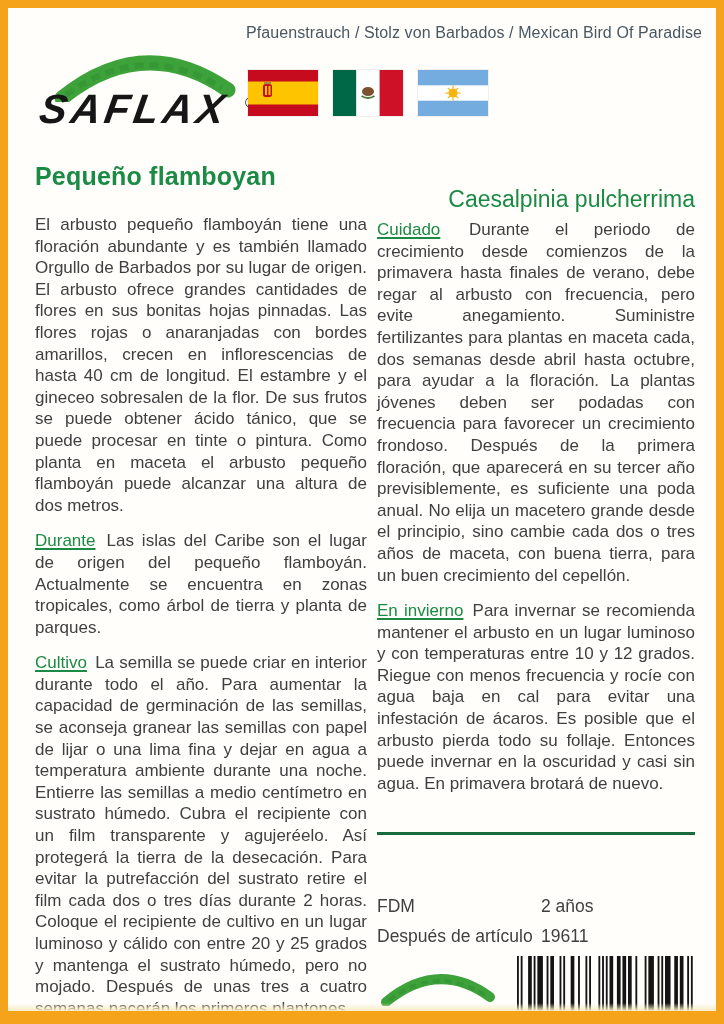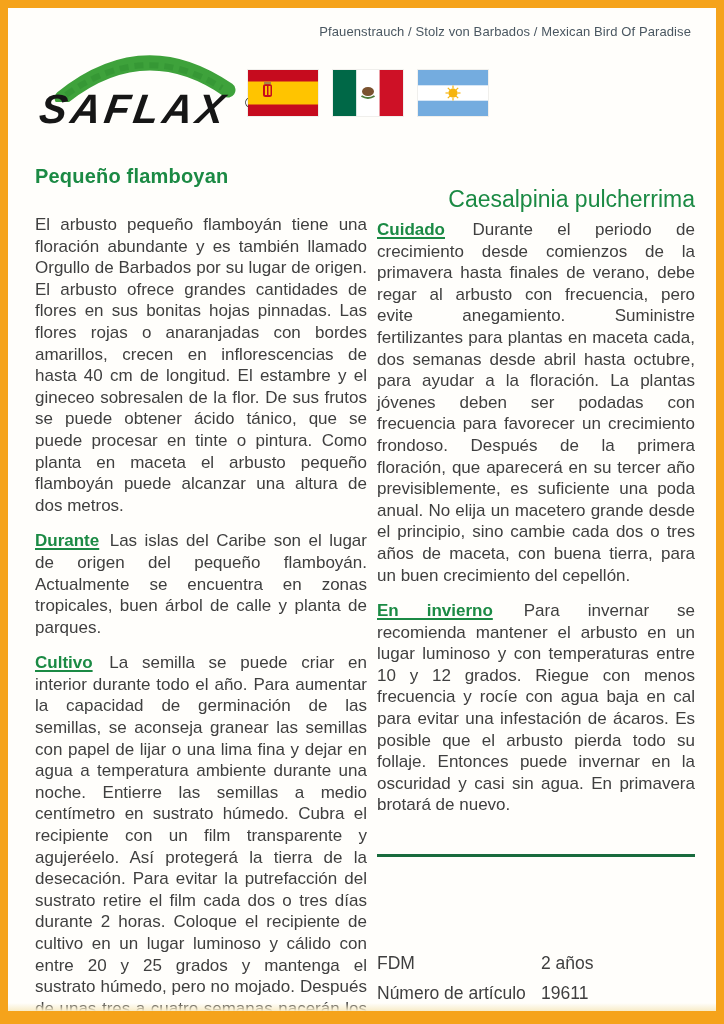--- a/index.html
+++ b/index.html
@@ -15,65 +15,65 @@
     overflow:hidden;
   }
   .page::after{
     content:"";position:absolute;left:0;right:0;bottom:0;height:8px;
     background:linear-gradient(to bottom, rgba(250,240,205,0), #f8ecc8);
     pointer-events:none;
   }
   
   .header{position:relative;height:148px;}
   .subtitle{
-    position:absolute;top:16px;right:25px;
-    font-size:13px;color:var(--subtitle-text,#4A5761);
+    position:absolute;top:16px;right:14px;
+    font-size:16px;color:var(--subtitle-text,#4A5761);
     letter-spacing:.1px;
   }
   .logo-top{position:absolute;left:32px;top:36px;width:210px;}
   .logo-top .arch{display:block;margin-left:12px;}
   .brand-text{
     display:inline-block;
     font-size:41px;font-weight:bold;font-style:italic;
     letter-spacing:4px;color:#161616;
     transform:skewX(-9deg);
     margin-top:-16px;
   }
   .reg-mark{position:absolute;right:-6px;top:50px;font-size:15px;color:#222;}
   .flags{position:absolute;left:240px;top:62px;display:flex;gap:15px;}
   .flag{width:70px;height:46px;display:block;box-shadow:0 0 0 1px rgba(0,0,0,.06);}
   
   .columns{display:flex;gap:10px;padding:0 21px 0 27px;}
   .col-left{width:332px;}
   .col-right{width:318px;display:flex;flex-direction:column;}
   h1.title{
-    font-size:20px;line-height:28px;font-weight:bold;
+    font-size:25px;line-height:28px;font-weight:bold;
     color:var(--green-heading,#1B8A44);
     margin:6px 0 0 0;letter-spacing:.2px;
   }
   h2.species{
     font-size:23px;line-height:26px;font-weight:400;
     color:var(--green-heading,#1B8A44);
     text-align:right;margin:30px 0 0 0;
   }
   p.body{
     margin:14px 0 0 0;text-align:justify;
     font-size:17px;line-height:21.6px;
     color:var(--body-text,#3F3F3F);
   }
   p.body.first{margin-top:24px;}
   .col-right p.body.first{margin-top:7px;}
   .sect{
-    color:var(--green-heading,#1B8A44);font-weight:bold;
+    color:var(--green-heading,#1B8A44);font-weight:normal;
     text-decoration:underline;text-decoration-thickness:2px;text-underline-offset:2px;
     padding-right:3px;
   }
   .rule{height:3px;background:var(--rule-green,#186B3D);border:none;margin:38px 0 0 0;}
   
-  .spec-table{margin-top:96px;}
+  .spec-table{margin-top:61px;}
   .spec-row{position:relative;height:30px;font-size:17.5px;color:var(--body-text,#3F3F3F);}
   .spec-value{position:absolute;left:164px;top:0;text-align:right;}
   .brand-row{display:flex;justify-content:space-between;align-items:flex-start;margin-top:0;}
   .logo-bottom{margin-top:12px;margin-left:2px;}
   .bc-digit{font-family:"DejaVu Sans Mono",monospace;font-size:13px;fill:#1a1a1a;}
 </style>
 </head>
 <body>
 
 <div class="page">
@@ -126,42 +126,42 @@
     </div>
   </div>
 
   <div class="columns">
 
     <div class="col-left">
       <h1 class="title">Pequeño flamboyan</h1>
 
       <p class="body first"><span>El arbusto pequeño flamboyán tiene una floración abundante y es también llamado Orgullo de Barbados por su lugar de origen. El arbusto ofrece grandes cantidades de flores en sus bonitas hojas pinnadas. Las flores rojas o anaranjadas con bordes amarillos, crecen en inflorescencias de hasta 40 cm de longitud. El estambre y el gineceo sobresalen de la flor. De sus frutos se puede obtener ácido tánico, que se puede procesar en tinte o pintura. Como planta en maceta el arbusto pequeño flamboyán puede alcanzar una altura de dos metros.</span></p>
 
-      <p class="body"><span class="sect">Durante</span> <span>Las islas del Caribe son el lugar de origen del pequeño flamboyán. Actualmente se encuentra en zonas tropicales, buen árbol de calle y planta de parques.</span></p>
+      <p class="body"><span class="sect">Durante</span> <span>Las islas del Caribe son el lugar de origen del pequeño flamboyán. Actualmente se encuentra en zonas tropicales, como árbol de tierra y planta de parques.</span></p>
 
       <p class="body"><span class="sect">Cultivo</span> <span>La semilla se puede criar en interior durante todo el año. Para aumentar la capacidad de germinación de las semillas, se aconseja granear las semillas con papel de lijar o una lima fina y dejar en agua a temperatura ambiente durante una noche. Entierre las semillas a medio centímetro en sustrato húmedo. Cubra el recipiente con un film transparente y agujeréelo. Así protegerá la tierra de la desecación. Para evitar la putrefacción del sustrato retire el film cada dos o tres días durante 2 horas. Coloque el recipiente de cultivo en un lugar luminoso y cálido con entre 20 y 25 grados y mantenga el sustrato húmedo, pero no mojado. Después de unas tres a cuatro semanas nacerán los primeros plantones.</span></p>
 
     </div>
 
     <div class="col-right">
       <h2 class="species">Caesalpinia pulcherrima</h2>
 
       <p class="body first"><span class="sect">Cuidado</span> <span>Durante el periodo de crecimiento desde comienzos de la primavera hasta finales de verano, debe regar al arbusto con frecuencia, pero evite anegamiento. Suministre fertilizantes para plantas en maceta cada, dos semanas desde abril hasta octubre, para ayudar a la floración. La plantas jóvenes deben ser podadas con frecuencia para favorecer un crecimiento frondoso. Después de la primera floración, que aparecerá en su tercer año previsiblemente, es suficiente una poda anual. No elija un macetero grande desde el principio, sino cambie cada dos o tres años de maceta, con buena tierra, para un buen crecimiento del cepellón.</span></p>
 
       <p class="body"><span class="sect">En invierno</span> <span>Para invernar se recomienda mantener el arbusto en un lugar luminoso y con temperaturas entre 10 y 12 grados. Riegue con menos frecuencia y rocíe con agua baja en cal para evitar una infestación de ácaros. Es posible que el arbusto pierda todo su follaje. Entonces puede invernar en la oscuridad y casi sin agua. En primavera brotará de nuevo.</span></p>
 
       <div class="rule"></div>
 
       <div class="spec-table">
         <div class="spec-row">
           <span class="spec-label">FDM</span>
           <span class="spec-value">2 años</span>
         </div>
         <div class="spec-row">
-          <span class="spec-label">Número de artículo</span>
+          <span class="spec-label">Después de artículo</span>
           <span class="spec-value">19611</span>
         </div>
       </div>
 
       <div class="brand-row">
         <div class="logo-bottom">
           <svg width="118" height="38" viewBox="0 0 118 38">
             <path d="M7,34 Q59,-9 111,29" fill="none" stroke="#3EA23B" stroke-width="10" stroke-linecap="round"></path>
             <path d="M10,32 Q59,-4 107,28" fill="none" stroke="#2F8F31" stroke-width="4" stroke-dasharray="7 5" opacity="0.55"></path>
           </svg>

